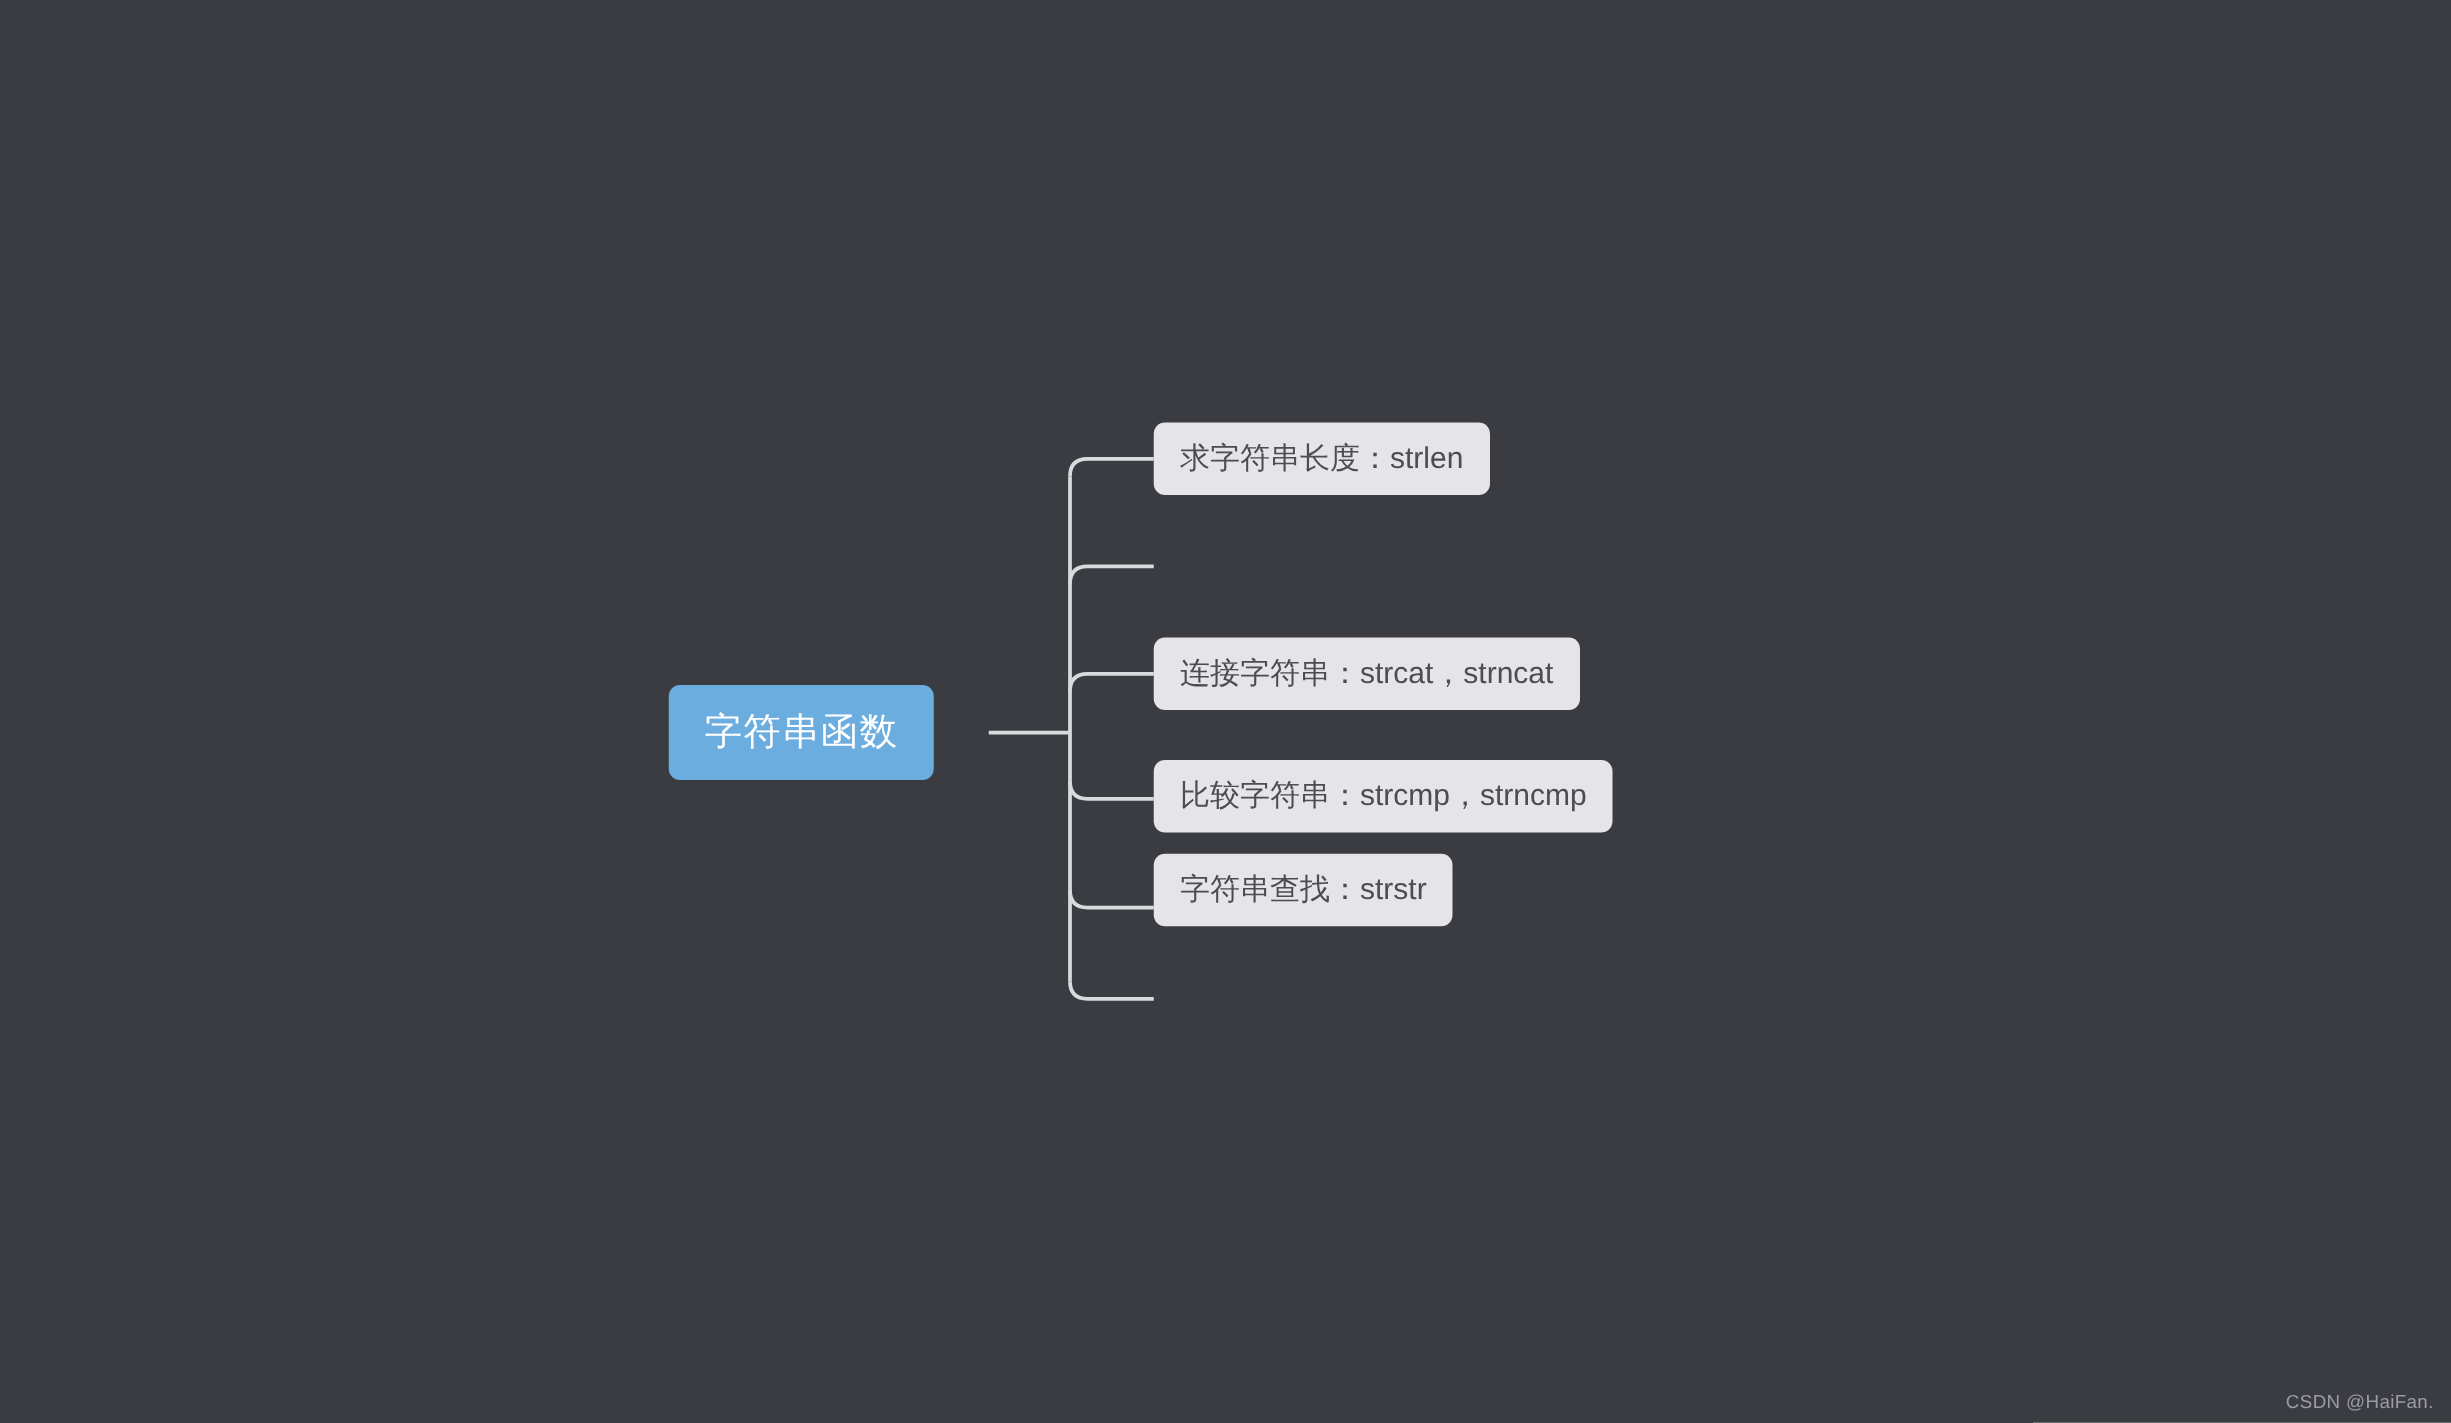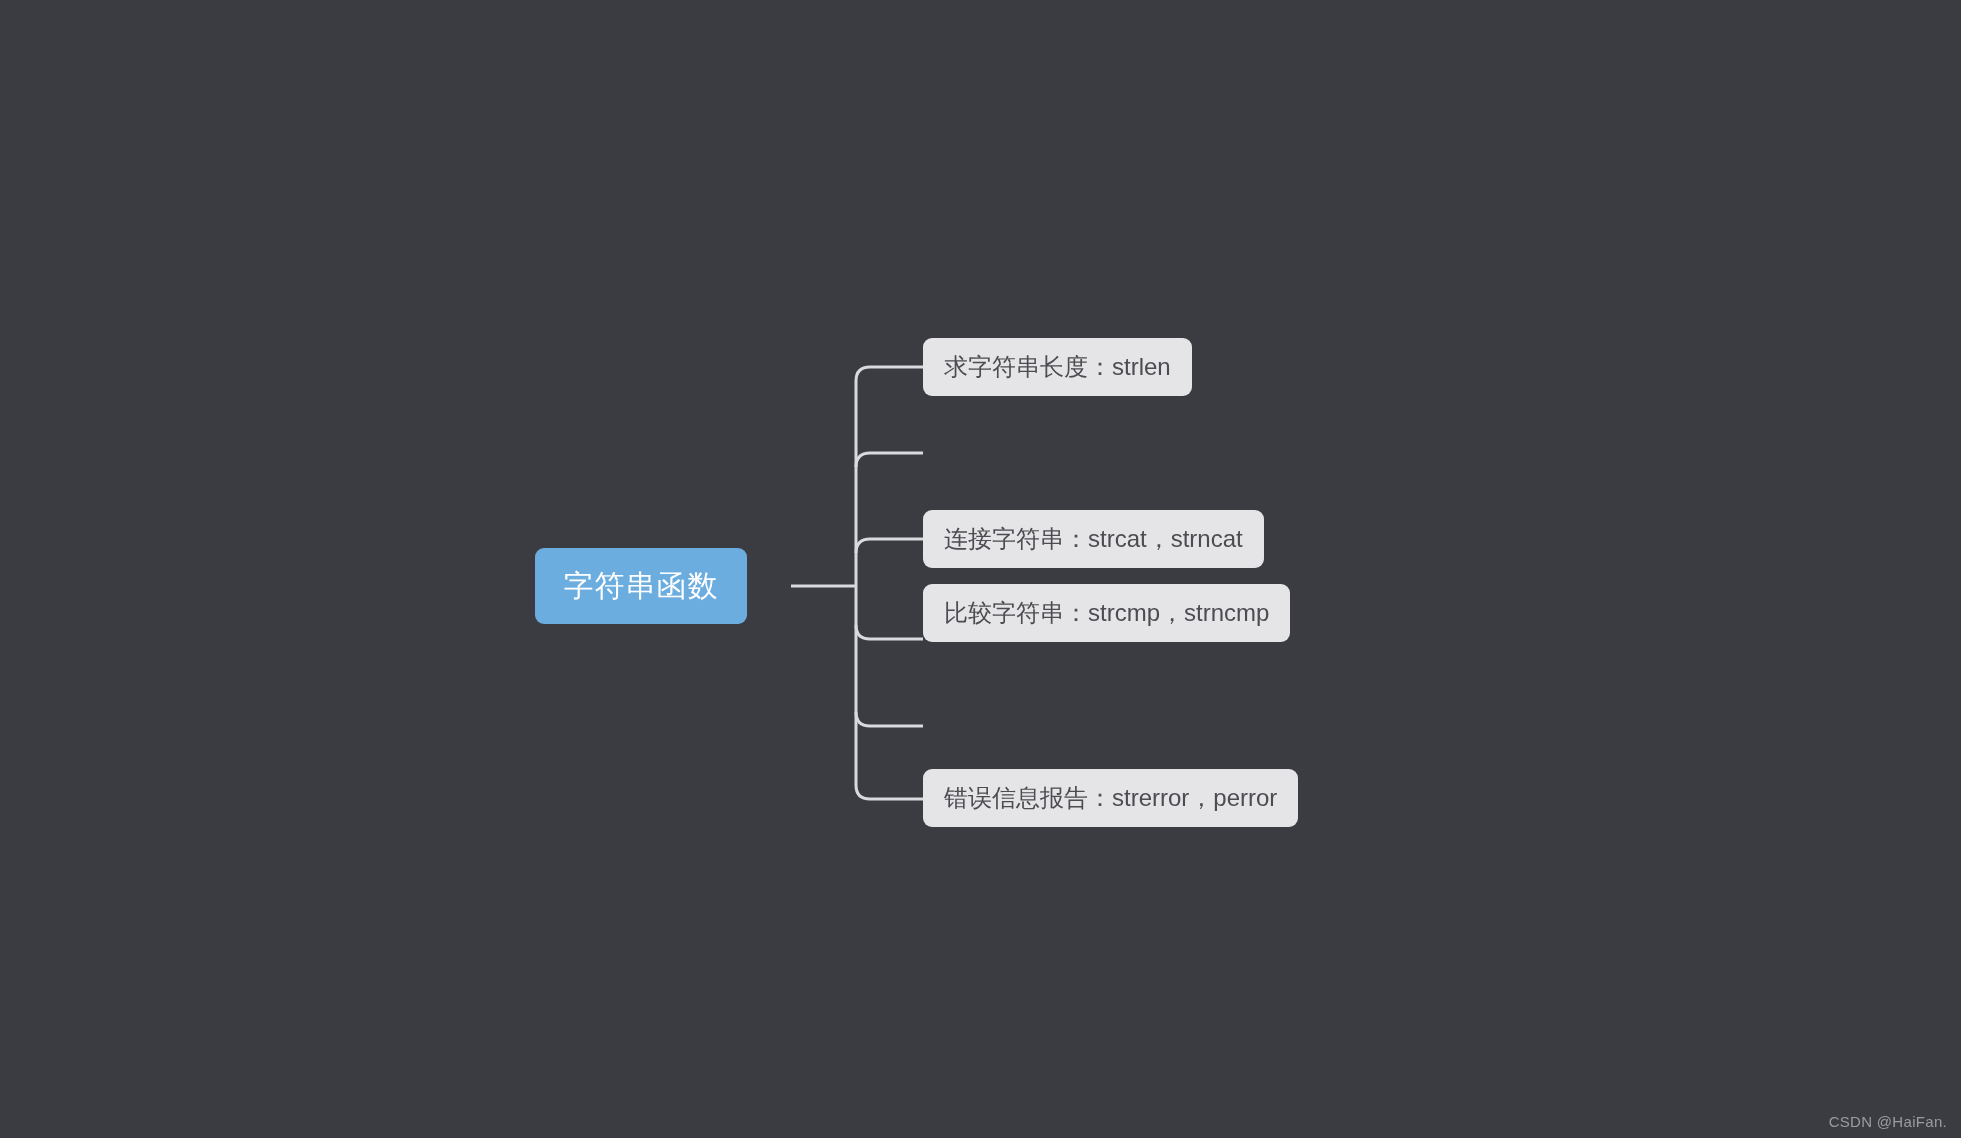--- a/index.html
+++ b/index.html
@@ -75,21 +75,21 @@
   .child-label {
     color: #4c4c51;
     font-size: 24px;
     line-height: 1;
     white-space: nowrap;
   }
 
   .n0 { top: 338px; }
   .n1 { top: 424px; }
   .n2 { top: 510px; text-align: center; }
-  .n3 { top: 584px; justify-content: flex-end; }
+  .n3 { top: 608px; justify-content: flex-end; }
   .n4 { top: 683px; }
   .n5 { top: 769px; }
 
   
   .watermark {
     position: absolute;
     right: 14px;
     bottom: 8px;
     color: #9b9ca1;
     font-size: 15px;
@@ -131,20 +131,20 @@
 
 
   <div class="child-node n2">
     <span class="child-label">连接字符串：strcat，strncat</span>
   </div>
 
   <div class="child-node n3">
     <span class="child-label">比较字符串：strcmp，strncmp</span>
   </div>
 
+  <div class="child-node n4">
+    <span class="child-label">字符串查找：strstr</span>
+  </div>
 
-  <div class="child-node n5">
-    <span class="child-label">错误信息报告：strerror，perror</span>
-  </div>
 
   <div class="watermark">CSDN @HaiFan.</div>
 
 </div>
 
 </body></html>

